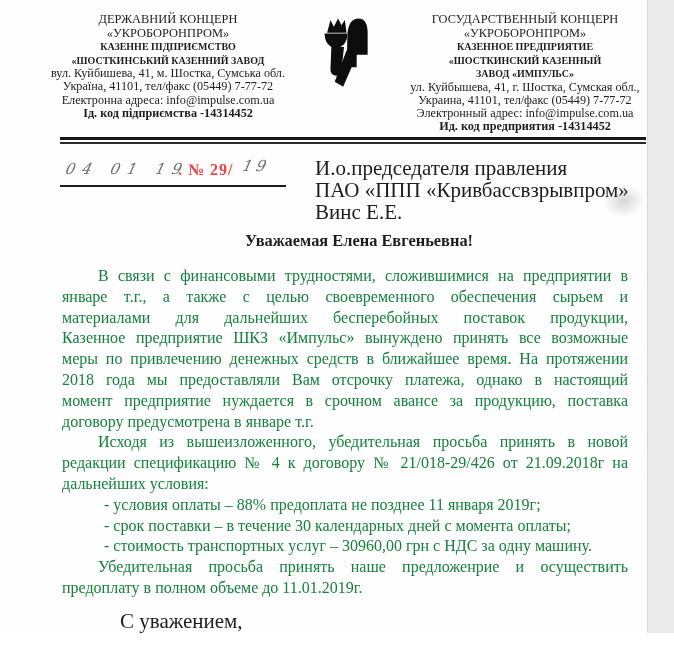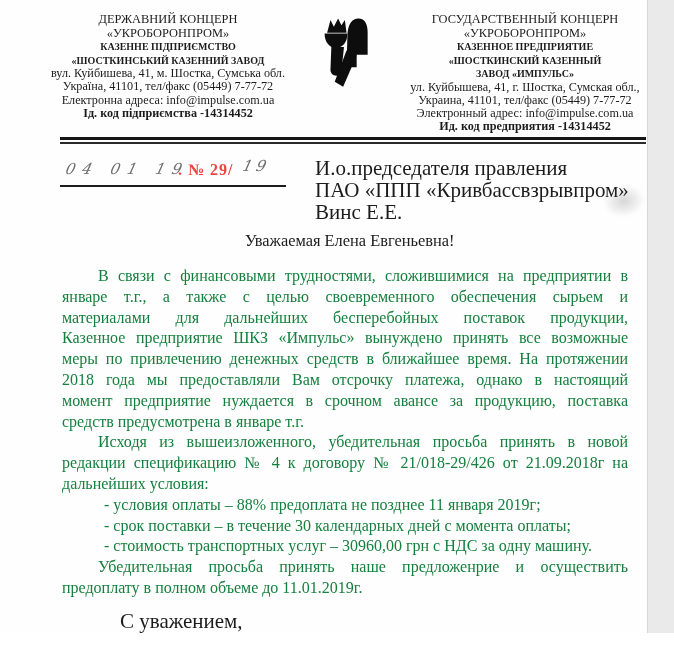--- a/index.html
+++ b/index.html
@@ -26,21 +26,21 @@
     font-family:"DejaVu Serif",serif;font-style:italic;color:#6e6e6e;
     display:inline-block;transform:skewX(-14deg);
   }
   .ref-date{position:absolute;left:66px;top:160px;font-size:15px;letter-spacing:7px;}
   .ref-printed{position:absolute;left:178px;top:161px;font-weight:bold;font-size:16px;letter-spacing:1px;color:#ef4444;}
   .ref-suffix{position:absolute;left:243px;top:157px;font-size:15px;letter-spacing:4px;}
   .ref-underline{position:absolute;left:60px;top:185px;width:226px;height:2px;background:#1d1d1d;}
   
   .recipient{position:absolute;left:315px;top:158px;}
   .recipient div{font-size:21px;line-height:21.8px;white-space:nowrap;}
-  .salutation{position:absolute;left:245px;top:231px;font-size:16.4px;}
+  .salutation{position:absolute;left:245px;top:231px;font-size:16.4px;font-weight:bold;}
   
   .body-text{position:absolute;left:62px;top:266px;width:566px;}
   .bl{font-size:16px;line-height:20.8px;color:#15803d;white-space:normal;}
   .bl.just{text-align:justify;text-align-last:justify;}
   .bl.ind{text-indent:36px;}
   .bl.ind2{padding-left:42px;}
   
   .sig-closing{position:absolute;left:120px;top:609px;font-size:21px;}
   .sig-title{position:absolute;left:108px;top:631px;font-size:19px;}
   .sig-name{position:absolute;left:430px;top:631px;font-size:16.4px;}
@@ -122,21 +122,21 @@
   <div class="salutation">Уважаемая Елена Евгеньевна!</div>
 
   <div class="body-text">
     <div class="bl ind just">В связи с финансовыми трудностями, сложившимися на предприятии в</div>
     <div class="bl just">январе т.г., а также с целью своевременного обеспечения сырьем и</div>
     <div class="bl just">материалами для дальнейших бесперебойных поставок продукции,</div>
     <div class="bl just">Казенное предприятие ШКЗ «Импульс» вынуждено принять все возможные</div>
     <div class="bl just">меры по привлечению денежных средств в ближайшее время. На протяжении</div>
     <div class="bl just">2018 года мы предоставляли Вам отсрочку платежа, однако в настоящий</div>
     <div class="bl just">момент предприятие нуждается в срочном авансе за продукцию, поставка</div>
-    <div class="bl">средств предусмотрена в январе т.г.</div>
+    <div class="bl">договору предусмотрена в январе т.г.</div>
     <div class="bl ind just">Исходя из вышеизложенного, убедительная просьба принять в новой</div>
     <div class="bl just">редакции спецификацию № 4 к договору № 21/018-29/426 от 21.09.2018г на</div>
     <div class="bl">дальнейших условия:</div>
     <div class="bl ind2">- условия оплаты – 88% предоплата не позднее 11 января 2019г;</div>
     <div class="bl ind2">- срок поставки – в течение 30 календарных дней с момента оплаты;</div>
     <div class="bl ind2">- стоимость транспортных услуг – 30960,00 грн с НДС за одну машину.</div>
     <div class="bl ind just">Убедительная просьба принять наше предложенрие и осуществить</div>
     <div class="bl">предоплату в полном объеме до 11.01.2019г.</div>
   </div>
 

